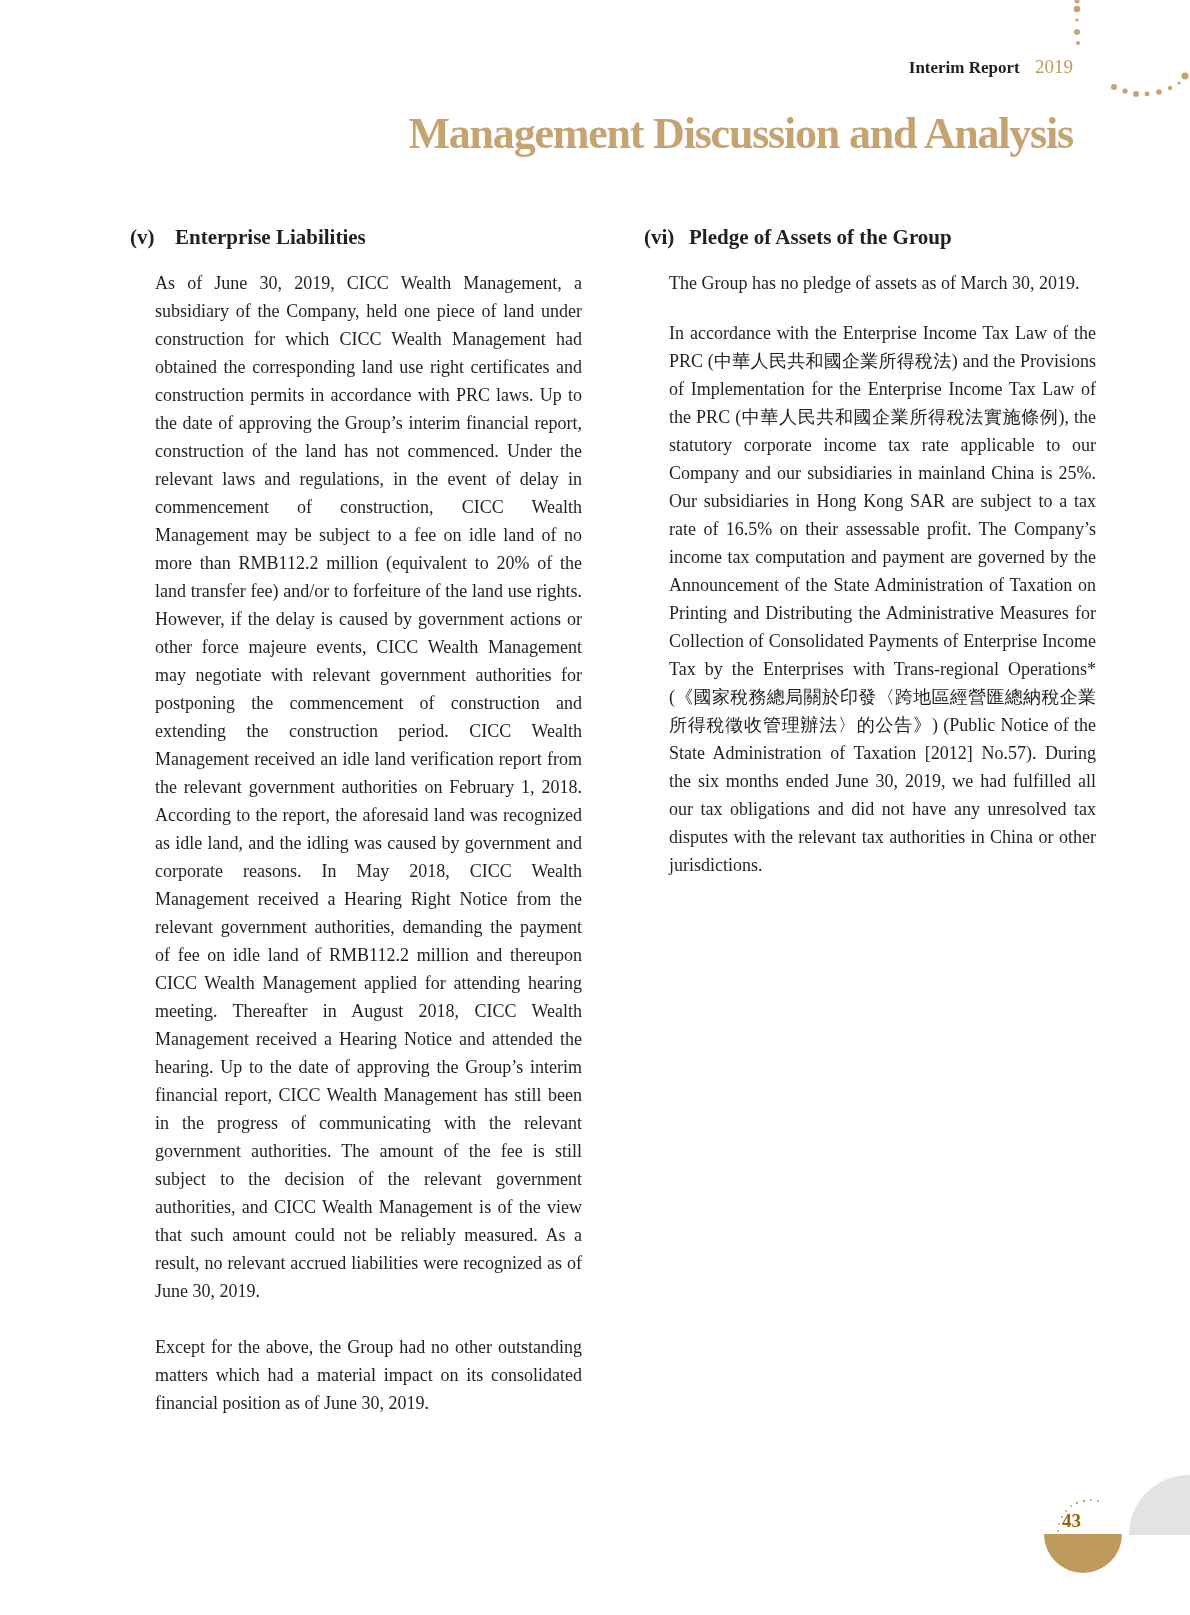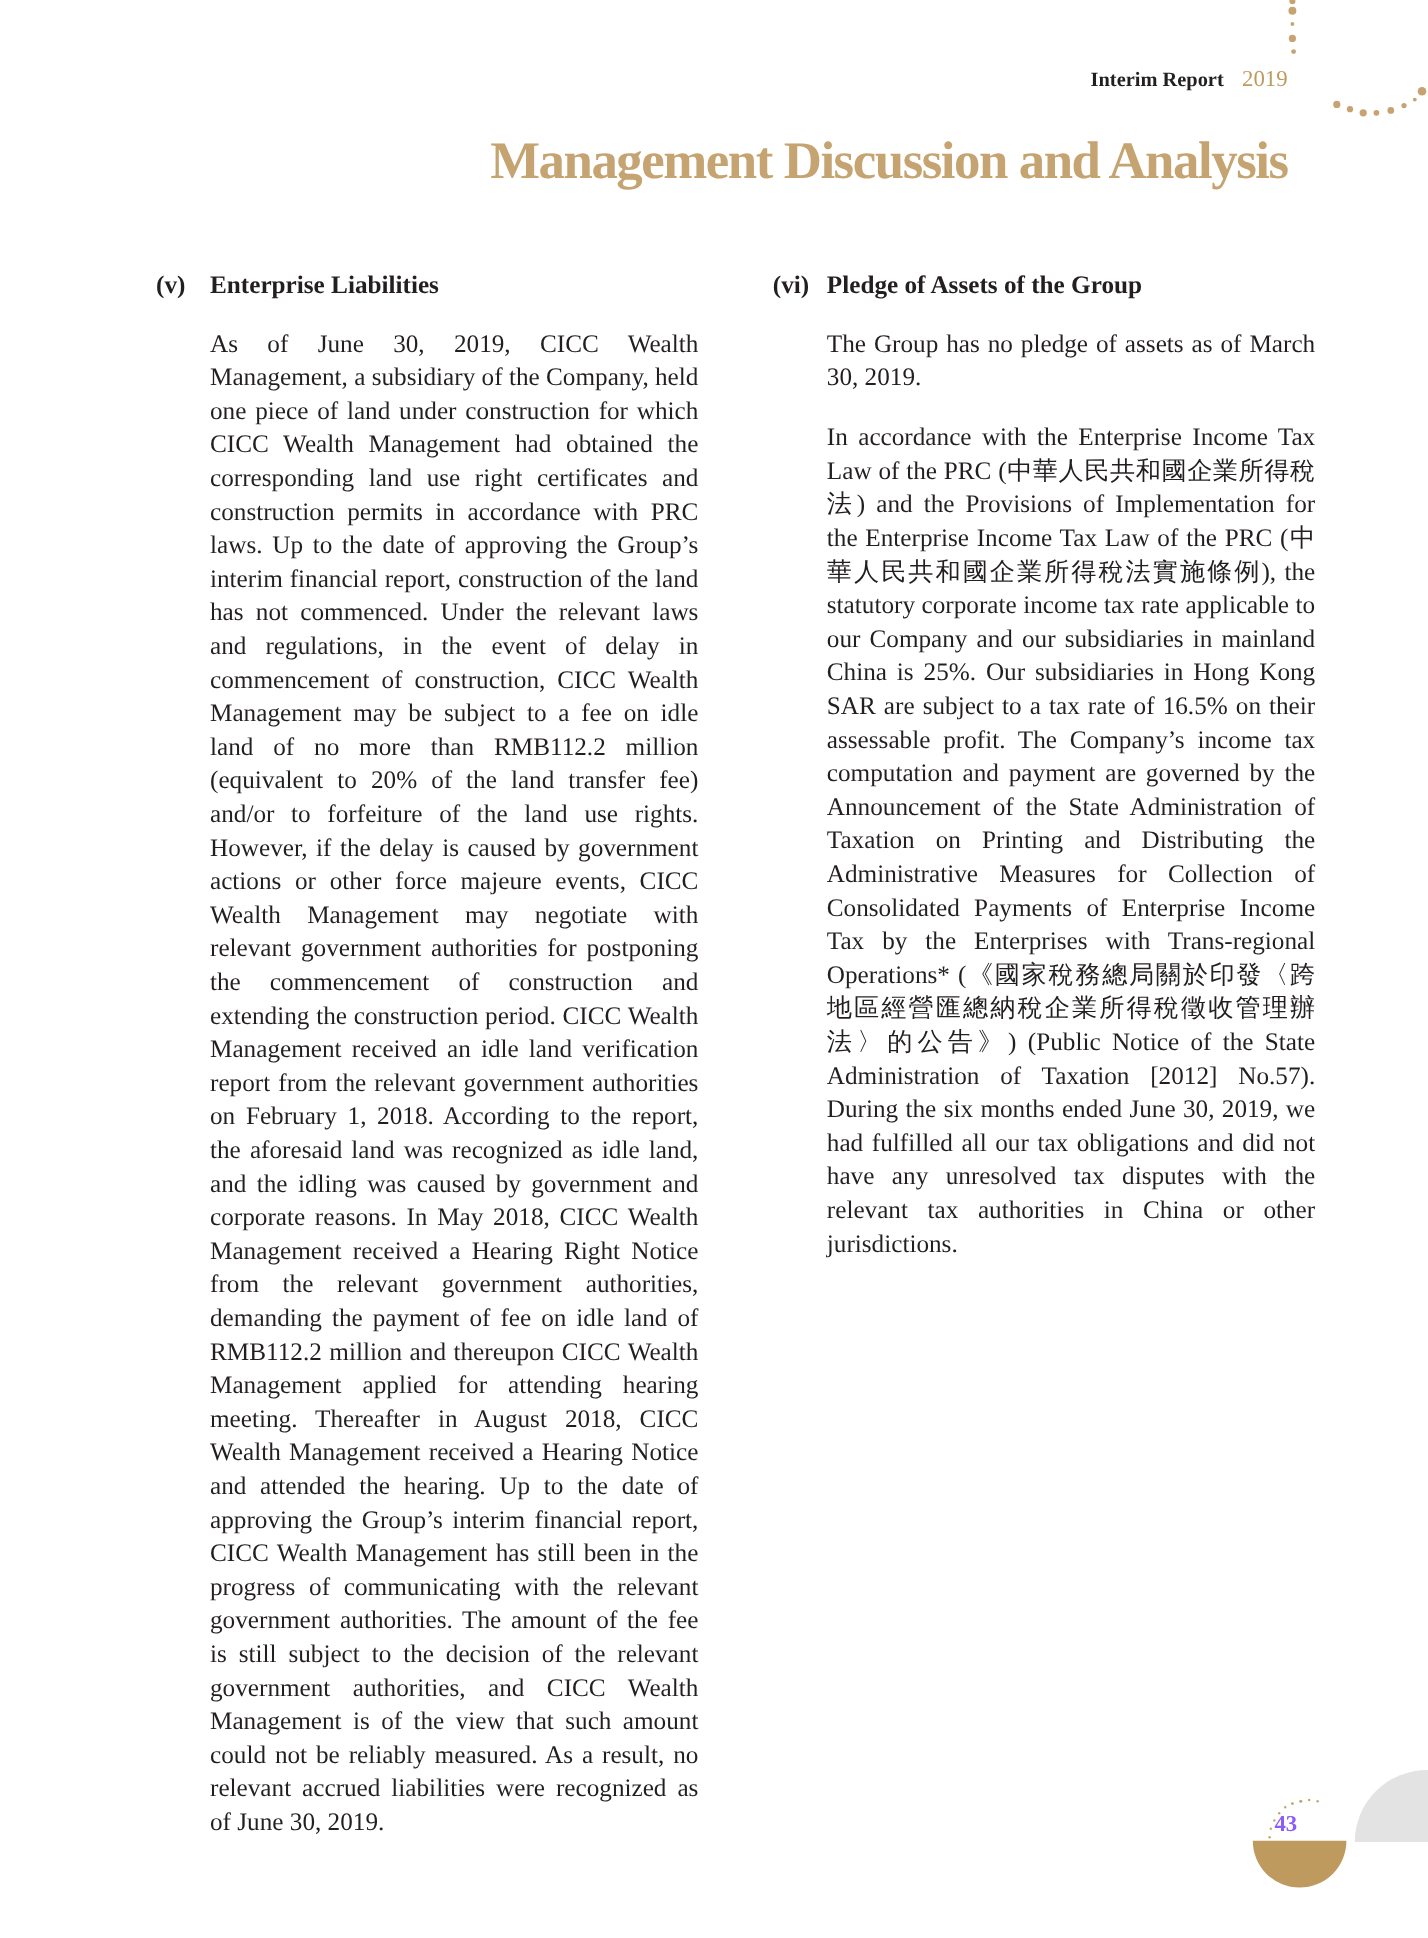--- a/index.html
+++ b/index.html
@@ -47,35 +47,35 @@
       display: flex;
       align-items: baseline;
       font-weight: bold;
       font-size: 21px;
       margin: 0 0 14px 0;
       line-height: 1.3;
     }
     .section-head .num { width: 45px; flex: none; }
     .col-right .section-head .num { width: 45px; }
     .para {
-      margin-left: 45px;
-      font-size: 21px;
+      margin-left: 25px;
+      font-size: 18px;
       line-height: 28px;
       text-align: justify;
       text-align-last: left;
     }
     .para + .para { margin-top: 28px; }
     .section-right + .section-right { margin-top: 22px; }
     .page-number {
       position: absolute;
       top: 1510px;
       left: 1062px;
       font-size: 19px;
       font-weight: bold;
-      color: #8b5cf6;
+      color: #a16207;
     }
     .deco { position: absolute; }
   </style>
 </head>
 <body>
 
 <svg class="deco" style="left:1030px; top:0; width:160px; height:110px;" viewBox="0 0 160 110">
   <g fill="#c5a472">
     <circle cx="47" cy="1" r="2.5"></circle>
     <circle cx="47" cy="9" r="3.3"></circle>
@@ -100,20 +100,21 @@
 
 <div class="page-title">Management Discussion and Analysis</div>
 
 <div class="col col-left">
   <div class="section">
     <div class="section-head">
       <span class="num">(v)</span>
       <span>Enterprise Liabilities</span>
     </div>
     <p class="para">As of June 30, 2019, CICC Wealth Management, a subsidiary of the Company, held one piece of land under construction for which CICC Wealth Management had obtained the corresponding land use right certificates and construction permits in accordance with PRC laws. Up to the date of approving the Group’s interim financial report, construction of the land has not commenced. Under the relevant laws and regulations, in the event of delay in commencement of construction, CICC Wealth Management may be subject to a fee on idle land of no more than RMB112.2 million (equivalent to 20% of the land transfer fee) and/or to forfeiture of the land use rights. However, if the delay is caused by government actions or other force majeure events, CICC Wealth Management may negotiate with relevant government authorities for postponing the commencement of construction and extending the construction period. CICC Wealth Management received an idle land verification report from the relevant government authorities on February 1, 2018. According to the report, the aforesaid land was recognized as idle land, and the idling was caused by government and corporate reasons. In May 2018, CICC Wealth Management received a Hearing Right Notice from the relevant government authorities, demanding the payment of fee on idle land of RMB112.2 million and thereupon CICC Wealth Management applied for attending hearing meeting. Thereafter in August 2018, CICC Wealth Management received a Hearing Notice and attended the hearing. Up to the date of approving the Group’s interim financial report, CICC Wealth Management has still been in the progress of communicating with the relevant government authorities. The amount of the fee is still subject to the decision of the relevant government authorities, and CICC Wealth Management is of the view that such amount could not be reliably measured. As a result, no relevant accrued liabilities were recognized as of June 30, 2019.</p>
+    <p class="para">Except for the above, the Group had no other outstanding matters which had a material impact on its consolidated financial position as of June 30, 2019.</p>
   </div>
 </div>
 
 <div class="col col-right">
   <div class="section section-right">
     <div class="section-head">
       <span class="num">(vi)</span>
       <span>Pledge of Assets of the Group</span>
     </div>
     <p class="para">The Group has no pledge of assets as of March 30, 2019.</p>

